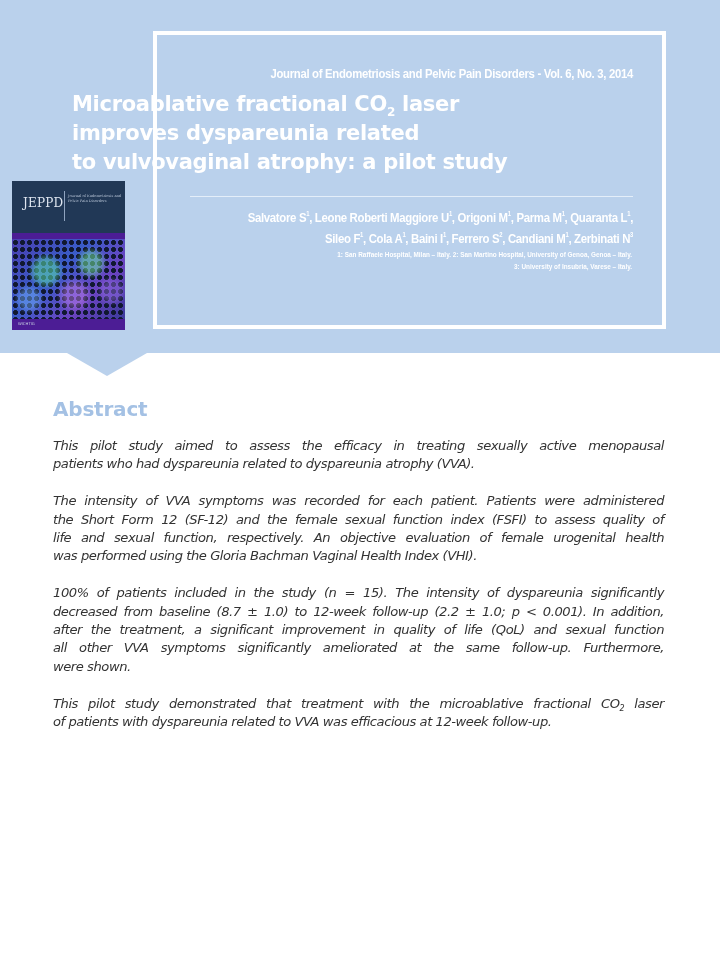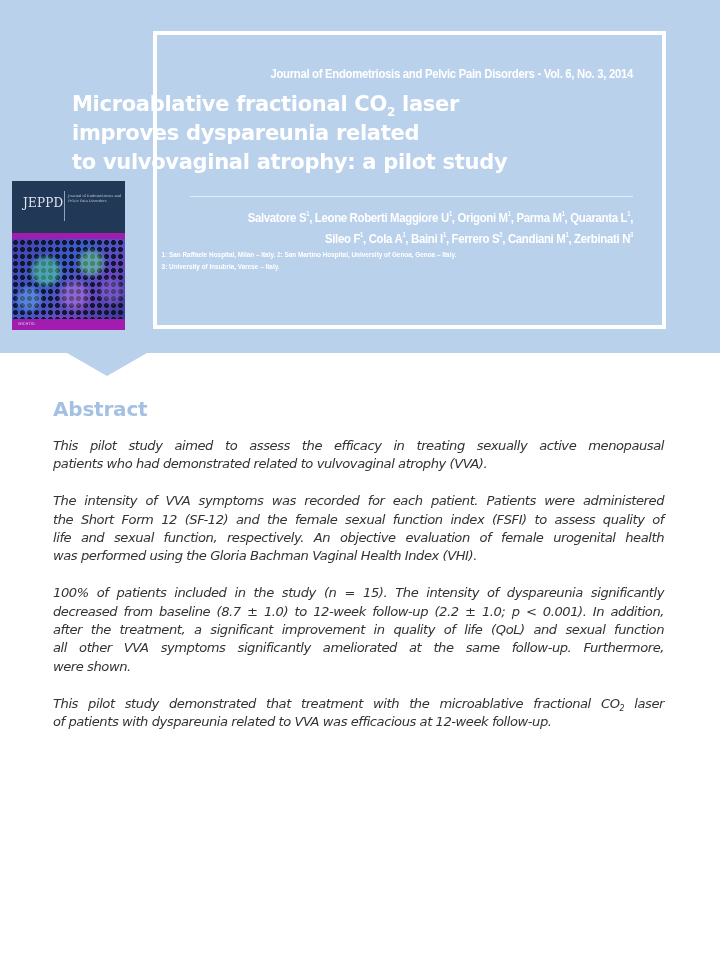--- a/index.html
+++ b/index.html
@@ -12,21 +12,21 @@
   }
   .band-arrow {
     position: absolute; left: 67px; top: 353px; width: 0; height: 0;
     border-left: 40px solid transparent;
     border-right: 40px solid transparent;
     border-top: 23px solid #bad1ec;
   }
 
   .cover {
     position: absolute; left: 12px; top: 181px; width: 113px; height: 149px;
-    background: #a21caf; overflow: hidden;
+    background: #4c1d95; overflow: hidden;
   }
   .cover-top { position: absolute; left: 0; top: 0; width: 113px; height: 52px; background: #213856; }
   .cover-acronym {
     position: absolute; left: 11px; top: 15px;
     font-family: "DejaVu Serif", serif; font-size: 12px; color: #dfe6f0; letter-spacing: 0.2px;
   }
   .cover-vline { position: absolute; left: 52px; top: 10px; width: 1px; height: 30px; background: #8fa3bf; }
   .cover-journal {
     position: absolute; left: 56px; top: 13px; width: 54px;
     font-family: "DejaVu Serif", serif; font-size: 3.6px; line-height: 5px; color: #b9c6d8;
@@ -67,21 +67,21 @@
     position: absolute; left: 190px; top: 196px; width: 443px; height: 1px; background: #e4eef9;
   }
   .authors {
     position: absolute; right: 87px; top: 207px; width: 560px; text-align: right;
     font-family: "Liberation Sans", sans-serif; font-weight: bold;
     font-size: 13.6px; line-height: 21px; color: #ffffff; letter-spacing: -0.4px;
   }
   .authors sup { font-size: 7px; vertical-align: 6px; line-height: 0; }
   .authors .line { display: block; transform: scaleX(0.84); transform-origin: right center; white-space: nowrap; }
   .affiliations {
-    position: absolute; right: 88px; top: 249px; width: 560px; text-align: left;
+    position: absolute; right: 88px; top: 249px; width: 560px; text-align: right;
     font-family: "Liberation Sans", sans-serif; font-weight: bold;
     font-size: 7.6px; line-height: 11.5px; color: #ffffff;
   }
   .affiliations .line { display: block; transform: scaleX(0.84); transform-origin: right center; white-space: nowrap; }
 
   .abstract-heading {
     position: absolute; left: 53px; top: 397px;
     font-family: "DejaVu Sans", sans-serif; font-weight: bold;
     font-size: 20px; color: #a4c1e4; letter-spacing: -0.2px;
   }
@@ -134,21 +134,21 @@
 <div class="affiliations">
   <span class="line">1: San Raffaele Hospital, Milan – Italy. 2: San Martino Hospital, University of Genoa, Genoa – Italy.</span>
   <span class="line">3: University of Insubria, Varese – Italy.</span>
 </div>
 
 <div class="abstract-heading">Abstract</div>
 
 <div class="abstract-body">
   <p>
     <span class="line">This pilot study aimed to assess the efficacy in treating sexually active menopausal</span>
-    <span class="line last">patients who had demonstrated related to vulvovaginal atrophy (VVA).</span>
+    <span class="line last">patients who had dyspareunia related to dyspareunia atrophy (VVA).</span>
   </p>
   <p>
     <span class="line">The intensity of VVA symptoms was recorded for each patient. Patients were administered</span>
     <span class="line">the Short Form 12 (SF-12) and the female sexual function index (FSFI) to assess quality of</span>
     <span class="line">life and sexual function, respectively. An objective evaluation of female urogenital health</span>
     <span class="line last">was performed using the Gloria Bachman Vaginal Health Index (VHI).</span>
   </p>
   <p>
     <span class="line">100% of patients included in the study (n = 15). The intensity of dyspareunia significantly</span>
     <span class="line">decreased from baseline (8.7 ± 1.0) to 12-week follow-up (2.2 ± 1.0; p &lt; 0.001). In addition,</span>

